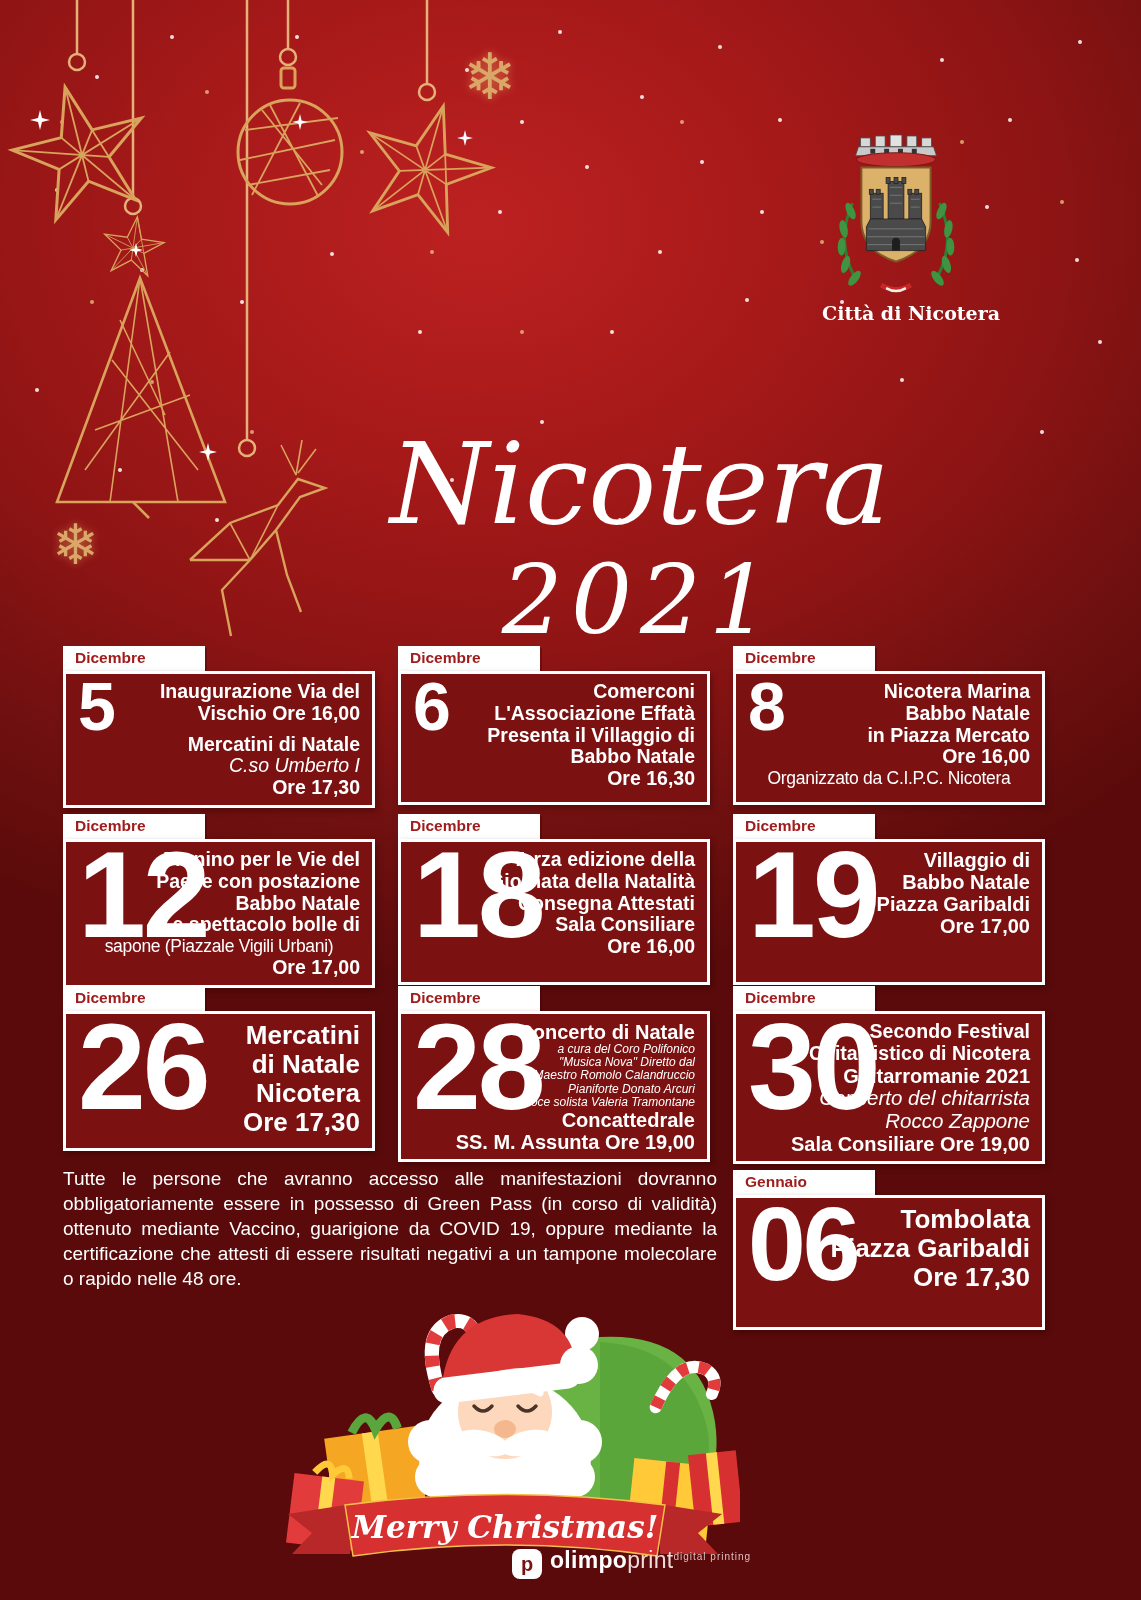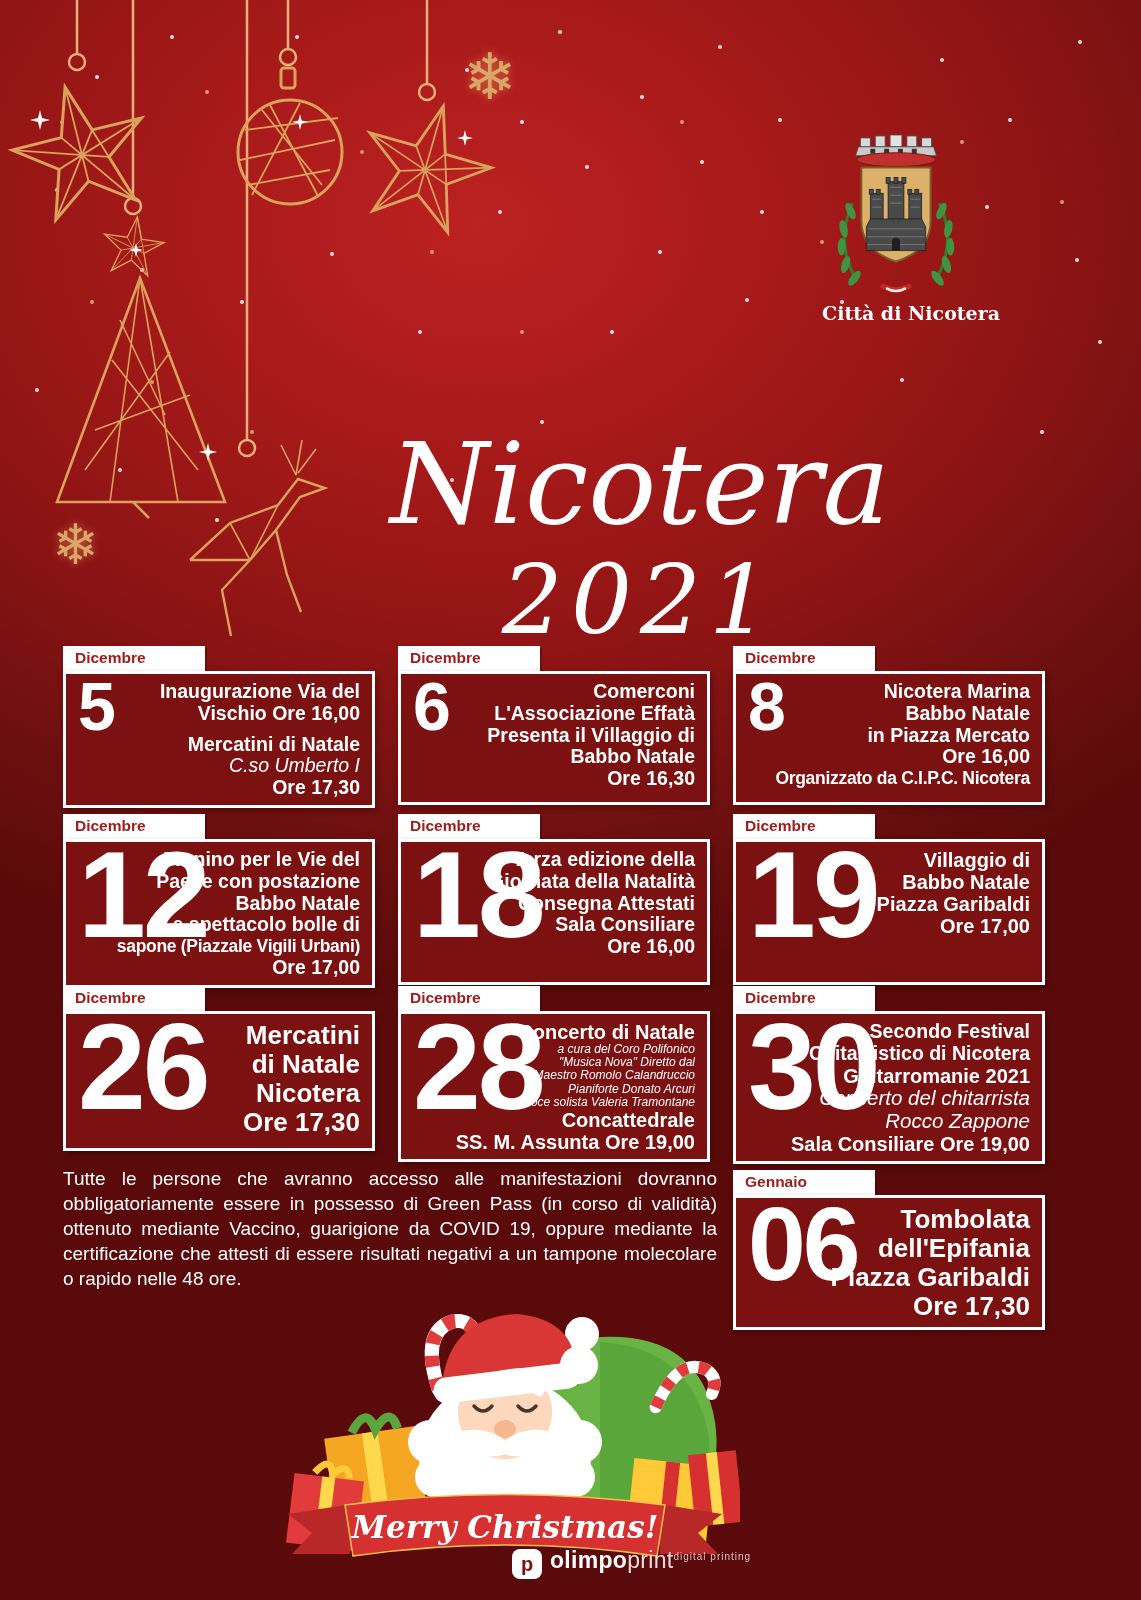--- a/index.html
+++ b/index.html
@@ -25,21 +25,21 @@
   .cards-row{position:absolute;left:63px;width:780px;display:flex;gap:23px;}
   .card-slot{position:absolute;left:733px;top:1170px;width:312px;}
   .card{flex:0 0 312px;width:312px;}
   .card-tab{display:inline-block;width:142px;box-sizing:border-box;background:#fff;color:#a01d1d;
     font-weight:700;font-size:15.5px;padding:3px 8px 4px 12px;box-shadow:2px 2px 0 rgba(60,0,0,.35);}
   .card-box{position:relative;border:3px solid #fff;background:#7c1111;box-shadow:2px 3px 6px rgba(40,0,0,.4);}
   .card-day{position:absolute;left:12px;top:6px;font-weight:700;line-height:.78;color:#fff;letter-spacing:-3px;}
   .card-lines{padding:7px 12px 6px 12px;text-align:right;}
   .card-line{color:#fff;}
   .s-b  {font-size:19.5px;font-weight:700;line-height:1.12;}
-  .s-bsm{font-size:17.5px;font-weight:700;line-height:1.18;letter-spacing:-.3px;}
+  .s-bsm{font-size:17.5px;font-weight:400;line-height:1.18;letter-spacing:-.3px;text-align:center;}
   .s-bmd{font-size:20px;  font-weight:700;line-height:1.10;}
   .s-blg{font-size:26px;  font-weight:700;line-height:1.12;}
   .s-i  {font-size:19.5px;font-style:italic;font-weight:400;line-height:1.12;}
   .s-imd{font-size:20.5px;font-style:italic;font-weight:400;line-height:1.12;}
   .s-si {font-size:12px;  font-style:italic;font-weight:400;line-height:1.10;}
   .s-sp {height:9px;}
   
   .notice{position:absolute;left:63px;top:1166px;width:654px;font-size:19px;line-height:1.32;
     text-align:justify;color:#fff;}
   
@@ -283,21 +283,20 @@
             <div class="card-line s-imd">Rocco Zappone</div>
             <div class="card-line s-bmd">Sala Consiliare Ore 19,00</div>
           </div>
         </div></div>
     </div>
   <div class="card-slot" id="slot-jan">
       <div class="card"><div class="card-tab">Gennaio</div><div class="card-box" style="min-height: 129px;">
           <div class="card-day" style="font-size: 104px;">06</div>
           <div class="card-lines">
             <div class="card-line s-blg">Tombolata</div>
-            <div class="card-line s-blg">dell'Epifania</div>
             <div class="card-line s-blg">Piazza Garibaldi</div>
             <div class="card-line s-blg">Ore 17,30</div>
           </div>
         </div></div>
     </div>
 
   <div class="notice">Tutte le persone che avranno accesso alle manifestazioni dovranno obbligatoriamente essere in possesso di Green Pass (in corso di validità) ottenuto mediante Vaccino, guarigione da COVID 19, oppure mediante la certificazione che attesti di essere risultati negativi a un tampone molecolare o rapido nelle 48 ore.</div>
 
   <svg class="santa-scene" width="470" height="300" viewBox="0 0 470 300">
 

